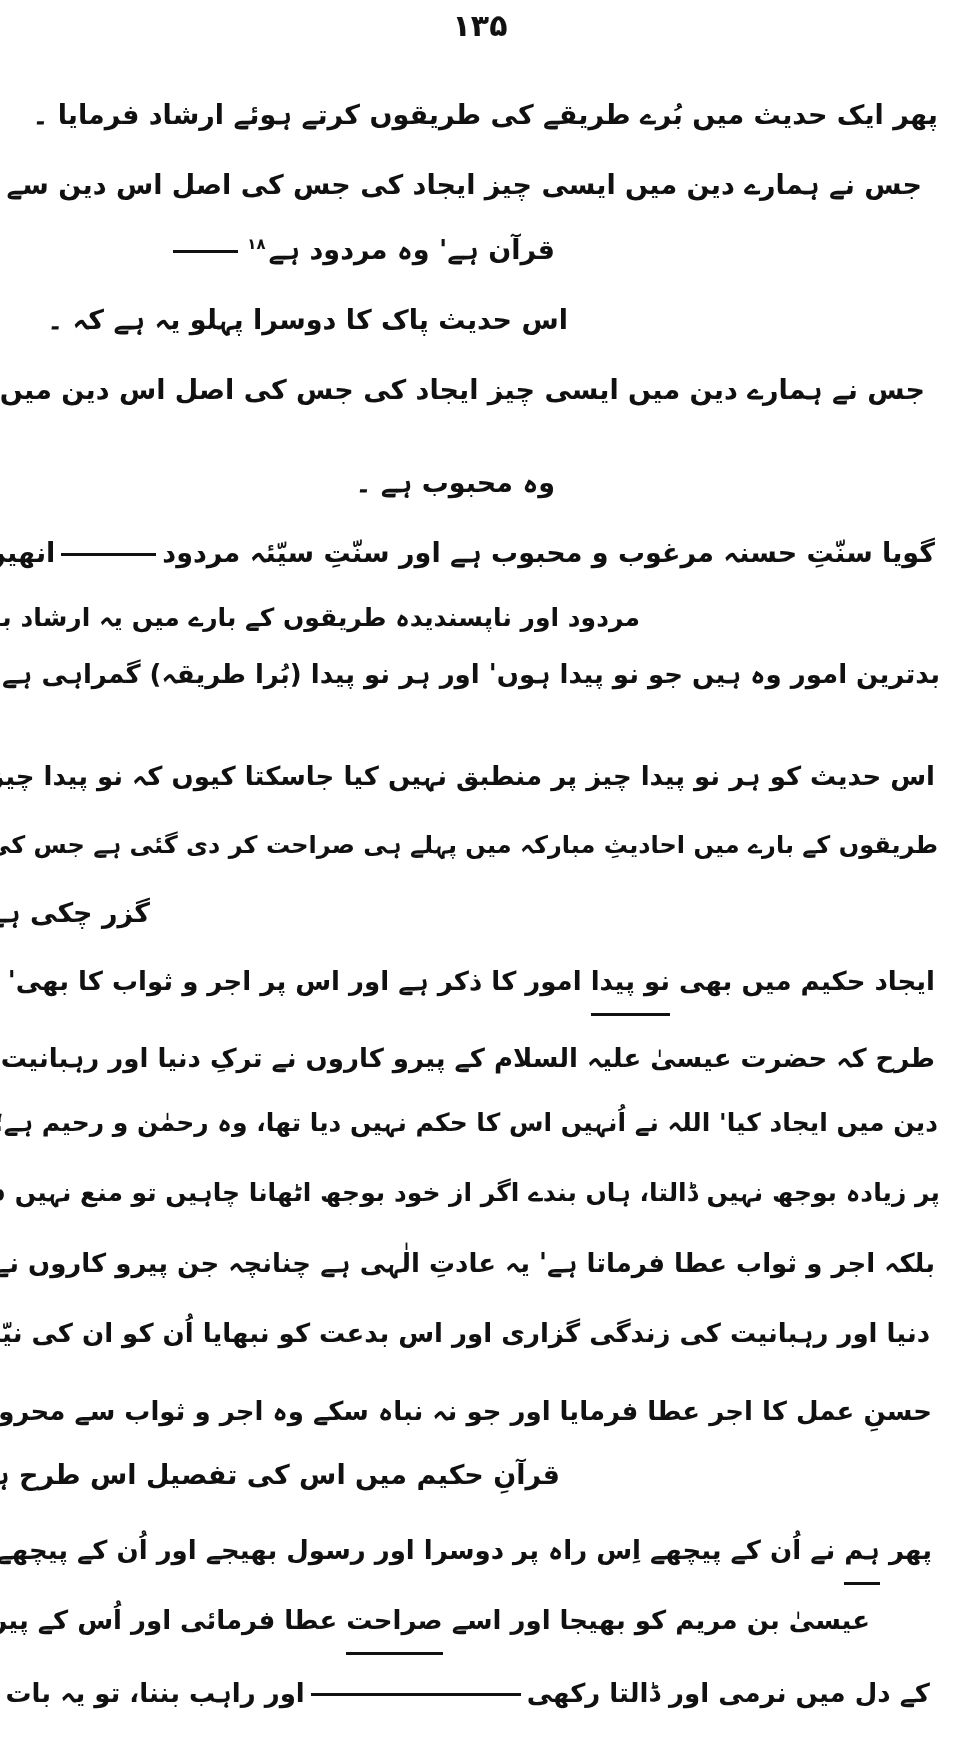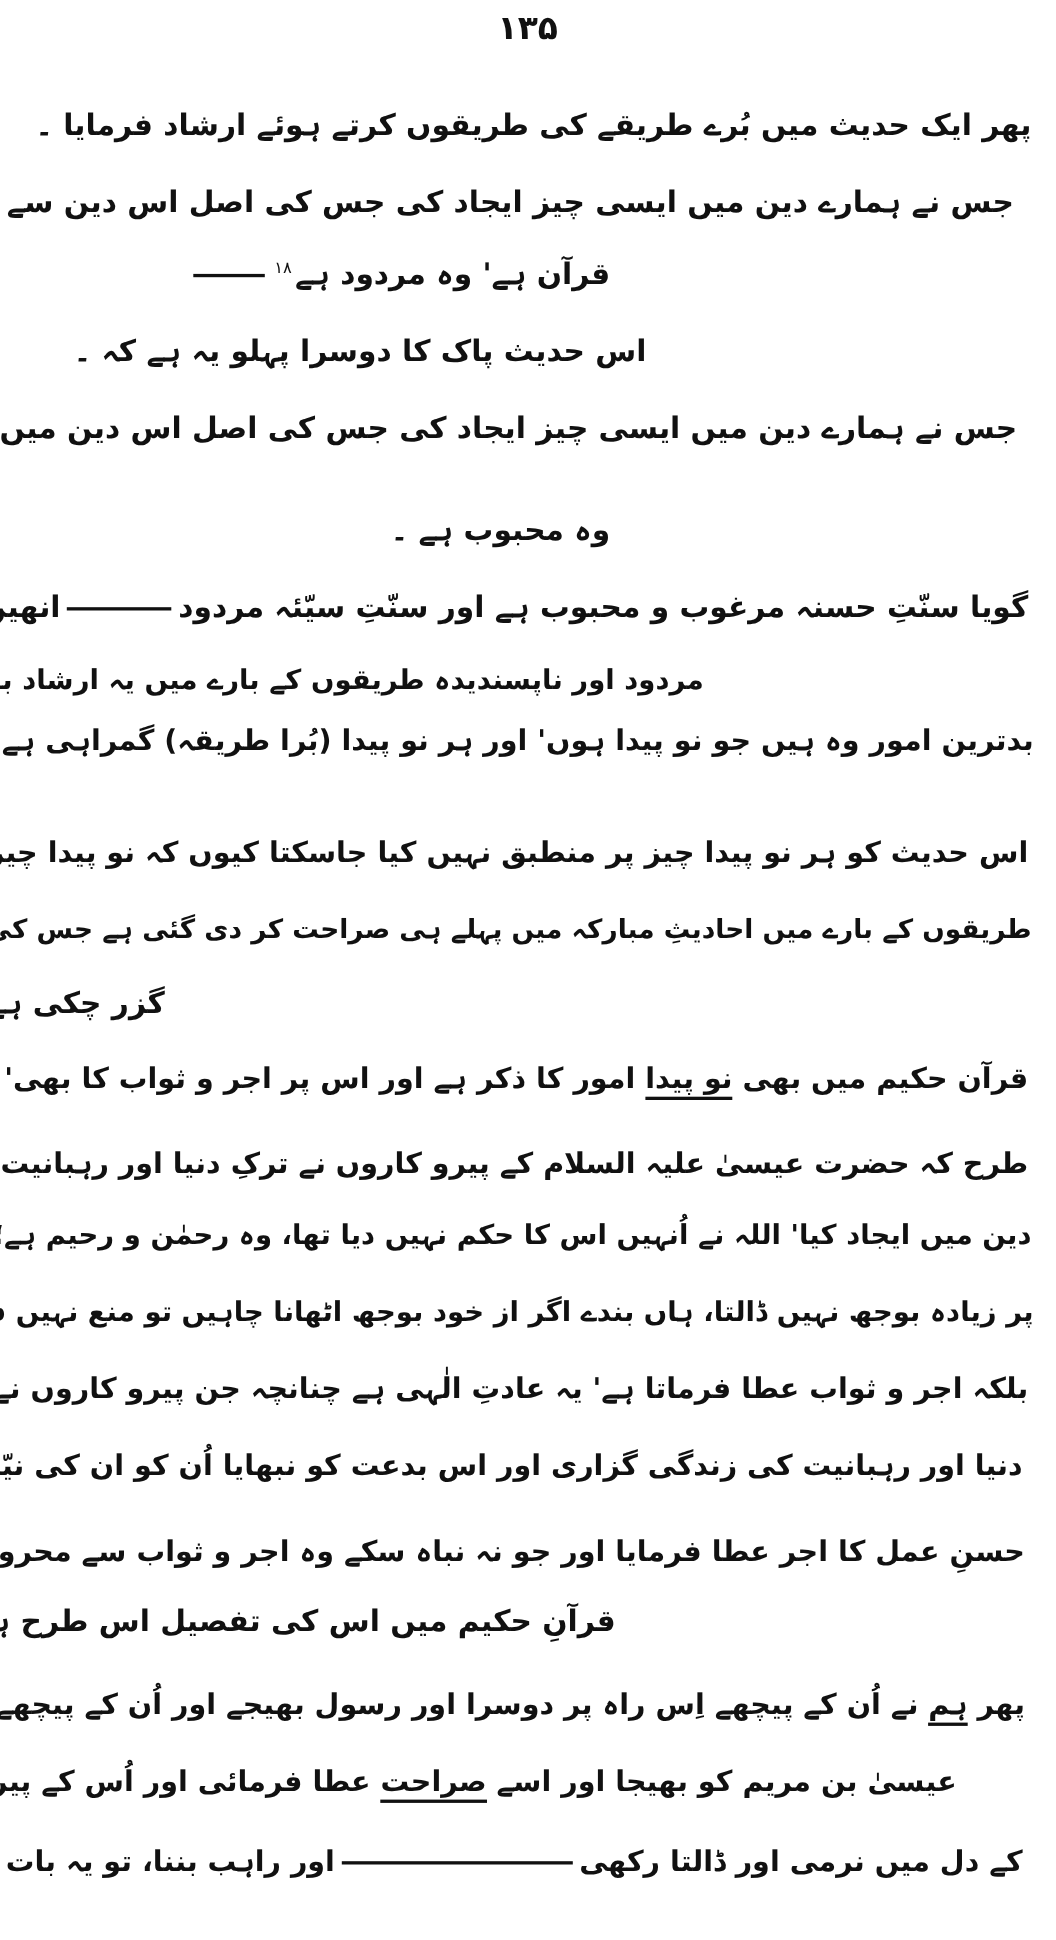--- a/index.html
+++ b/index.html
@@ -32,55 +32,55 @@
     direction: rtl;
     unicode-bidi: embed;
     white-space: nowrap;
     font-size: 27px;
     font-weight: bold;
     line-height: 1.45;
   }
   .seg { display: inline; }
   .seg.u {
     border-bottom: 3px solid #111111;
-    padding-bottom: 1px;
+    padding-bottom: 17px;
   }
   .dash {
     display: inline-block;
     height: 3px;
     background: #111111;
     vertical-align: middle;
     margin: 0 6px;
   }
   .sup {
     font-size: 0.55em;
     vertical-align: super;
-    font-weight: normal;
+    font-weight: bold;
     margin: 0 3px;
   }
 </style>
 </head>
 <body>
 
 <div class="page">
   <div class="page-number">۱۳۵</div>
   <div id="text-layer">
       <div class="text-line" style="top: 95px; right: 22px;"><span class="seg">پھر ایک حدیث میں بُرے طریقے کی طریقوں کرتے ہوئے ارشاد فرمایا ۔</span></div>
       <div class="text-line" style="top: 165px; right: 38px;"><span class="seg">جس نے ہمارے دین میں ایسی چیز ایجاد کی جس کی اصل اس دین سے</span></div>
       <div class="text-line" style="top: 230px; right: 405px;"><span class="seg">قرآن ہے' وہ مردود ہے</span><span class="sup">۱۸</span><span class="dash" style="width: 65px;"></span></div>
-      <div class="text-line" style="top: 300px; right: 372px;"><span class="seg">اس حدیث پاک کا دوسرا پہلو یہ ہے کہ ۔</span></div>
+      <div class="text-line" style="top: 300px; right: 392px;"><span class="seg">اس حدیث پاک کا دوسرا پہلو یہ ہے کہ ۔</span></div>
       <div class="text-line" style="top: 370px; right: 35px;"><span class="seg">جس نے ہمارے دین میں ایسی چیز ایجاد کی جس کی اصل اس دین میں ہے'</span></div>
       <div class="text-line" style="top: 463px; right: 405px;"><span class="seg">وہ محبوب ہے ۔</span></div>
       <div class="text-line" style="top: 533px; right: 25px;"><span class="seg">گویا سنّتِ حسنہ مرغوب و محبوب ہے اور سنّتِ سیّئہ مردود</span><span class="dash" style="width: 95px;"></span><span class="seg">انھیں</span></div>
       <div class="text-line" style="top: 600px; right: 320px; font-size: 25px;"><span class="seg">مردود اور ناپسندیدہ طریقوں کے بارے میں یہ ارشاد بھی ملتا ہے ۔</span></div>
       <div class="text-line" style="top: 656px; right: 20px; font-size: 26px;"><span class="seg">بدترین امور وہ ہیں جو نو پیدا ہوں' اور ہر نو پیدا (بُرا طریقہ) گمراہی ہے</span></div>
       <div class="text-line" style="top: 758px; right: 25px; font-size: 26px;"><span class="seg">اس حدیث کو ہر نو پیدا چیز پر منطبق نہیں کیا جاسکتا کیوں کہ نو پیدا چیزوں اور</span></div>
       <div class="text-line" style="top: 828px; right: 22px; font-size: 24px;"><span class="seg">طریقوں کے بارے میں احادیثِ مبارکہ میں پہلے ہی صراحت کر دی گئی ہے جس کی تفصیل اوپر</span></div>
       <div class="text-line" style="top: 893px; right: 810px;"><span class="seg">گزر چکی ہے ۔</span></div>
-      <div class="text-line" style="top: 963px; right: 25px; font-size: 26px;"><span class="seg">قرآن حکیم میں بھی </span><span class="seg u">نو پیدا</span><span class="seg"> امور کا ذکر ہے اور اس پر اجر و ثواب کا بھی' وہ اس</span></div>
+      <div class="text-line" style="top: 963px; right: 25px; font-size: 26px;"><span class="seg">ایجاد حکیم میں بھی </span><span class="seg u">نو پیدا</span><span class="seg"> امور کا ذکر ہے اور اس پر اجر و ثواب کا بھی' وہ اس</span></div>
       <div class="text-line" style="top: 1040px; right: 25px; font-size: 26px;"><span class="seg">طرح کہ حضرت عیسیٰ علیہ السلام کے پیرو کاروں نے ترکِ دنیا اور رہبانیت کو از خود</span></div>
       <div class="text-line" style="top: 1105px; right: 22px; font-size: 25px;"><span class="seg">دین میں ایجاد کیا' اللہ نے اُنہیں اس کا حکم نہیں دیا تھا، وہ رحمٰن و رحیم ہے؛ بندوں</span></div>
       <div class="text-line" style="top: 1175px; right: 20px; font-size: 25px;"><span class="seg">پر زیادہ بوجھ نہیں ڈالتا، ہاں بندے اگر از خود بوجھ اٹھانا چاہیں تو منع نہیں فرماتا</span></div>
       <div class="text-line" style="top: 1245px; right: 25px; font-size: 26px;"><span class="seg">بلکہ اجر و ثواب عطا فرماتا ہے' یہ عادتِ الٰہی ہے چنانچہ جن پیرو کاروں نے ترک</span></div>
       <div class="text-line" style="top: 1315px; right: 30px; font-size: 26px;"><span class="seg">دنیا اور رہبانیت کی زندگی گزاری اور اس بدعت کو نبھایا اُن کو ان کی نیّت اور</span></div>
       <div class="text-line" style="top: 1393px; right: 28px; font-size: 26px;"><span class="seg">حسنِ عمل کا اجر عطا فرمایا اور جو نہ نباہ سکے وہ اجر و ثواب سے محروم رہے</span></div>
       <div class="text-line" style="top: 1455px; right: 400px;"><span class="seg">قرآنِ حکیم میں اس کی تفصیل اس طرح ہے :۔</span></div>
       <div class="text-line" style="top: 1532px; right: 28px; font-size: 26px;"><span class="seg">پھر </span><span class="seg u">ہم</span><span class="seg"> نے اُن کے پیچھے اِس راہ پر دوسرا اور رسول بھیجے اور اُن کے پیچھے</span></div>
       <div class="text-line" style="top: 1602px; right: 90px; font-size: 26px;"><span class="seg">عیسیٰ بن مریم کو بھیجا اور اسے </span><span class="seg u">صراحت</span><span class="seg"> عطا فرمائی اور اُس کے پیرووں</span></div>
       <div class="text-line" style="top: 1675px; right: 30px; font-size: 26px;"><span class="seg">کے دل میں نرمی اور ڈالتا رکھی</span><span class="dash" style="width: 210px;"></span><span class="seg">اور راہب بننا، تو یہ بات</span></div>

